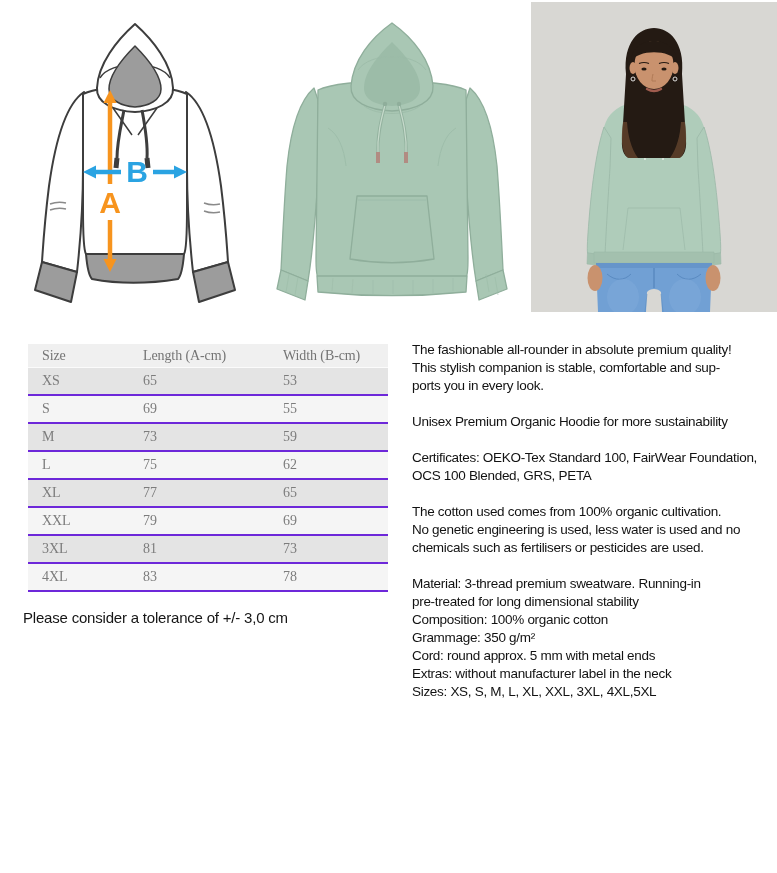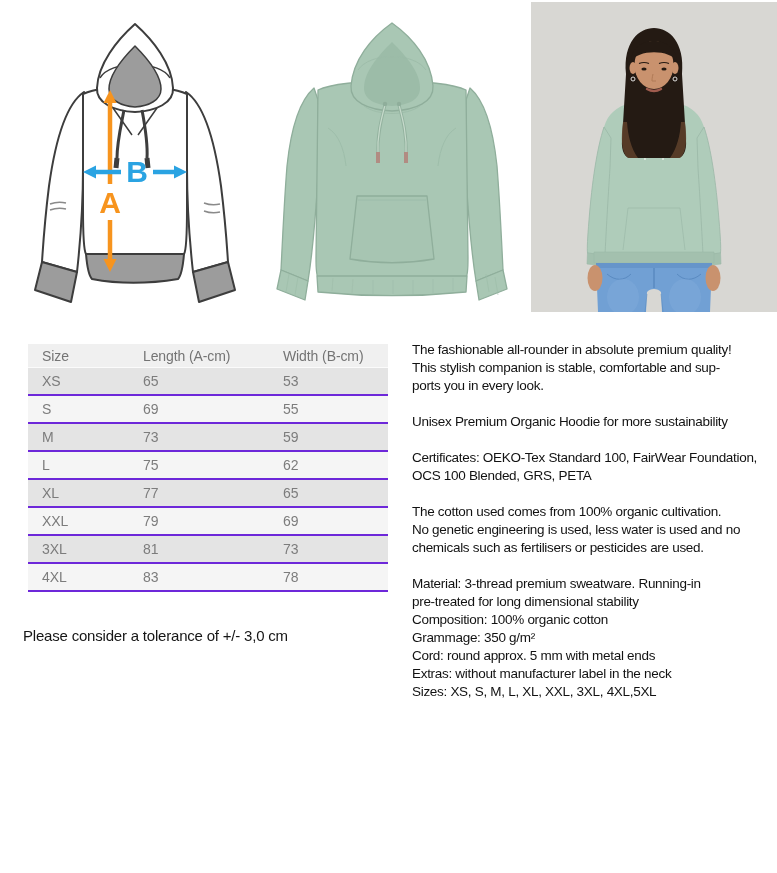--- a/index.html
+++ b/index.html
@@ -7,30 +7,30 @@
         font-family:"Liberation Sans",sans-serif;}
   figure{margin:0;padding:0;position:absolute;}
   .fig-diagram{left:20px;top:8px;width:230px;height:300px;}
   .fig-flat{left:258px;top:8px;width:262px;height:300px;}
   .fig-model{left:531px;top:2px;width:246px;height:310px;}
   figure svg{display:block;width:100%;height:100%;}
 
   
   .table-wrap{position:absolute;left:28px;top:344px;width:360px;}
   table.size-chart{border-collapse:separate;border-spacing:0;width:360px;table-layout:fixed;
-        font-size:14px;letter-spacing:-0.1px;}
+        font-size:14px;letter-spacing:-0.1px;font-family:Liberation Serif, serif;}
   table.size-chart col.c1{width:115px;} table.size-chart col.c2{width:140px;} table.size-chart col.c3{width:105px;}
   table.size-chart th{background:#f0f0f0;color:#747474;font-weight:400;text-align:left;
         height:23px;padding:0;border-bottom:1px solid #fbfbfb;vertical-align:middle;}
   table.size-chart td{color:#7c7c7c;height:26px;padding:0;border-bottom:2px solid #6d28d9;vertical-align:middle;}
   table.size-chart th:first-child, table.size-chart td:first-child{padding-left:14px;}
   table.size-chart tbody tr:nth-child(odd) td{background:#e4e4e4;}
   table.size-chart tbody tr:nth-child(even) td{background:#f5f5f5;}
 
-  .tolerance{position:absolute;left:23px;top:627px;font-size:15px;letter-spacing:-0.2px;color:#151515;}
+  .tolerance{position:absolute;left:23px;top:609px;font-size:15px;letter-spacing:-0.2px;color:#151515;}
 
   .description{position:absolute;left:412px;top:340px;width:352px;
         font-size:13.5px;line-height:18px;letter-spacing:-0.3px;color:#121212;}
   .description p{margin:1px 0 18px 0;white-space:pre-line;}
 </style>
 </head>
 <body>
 
 <div class="page">
 

